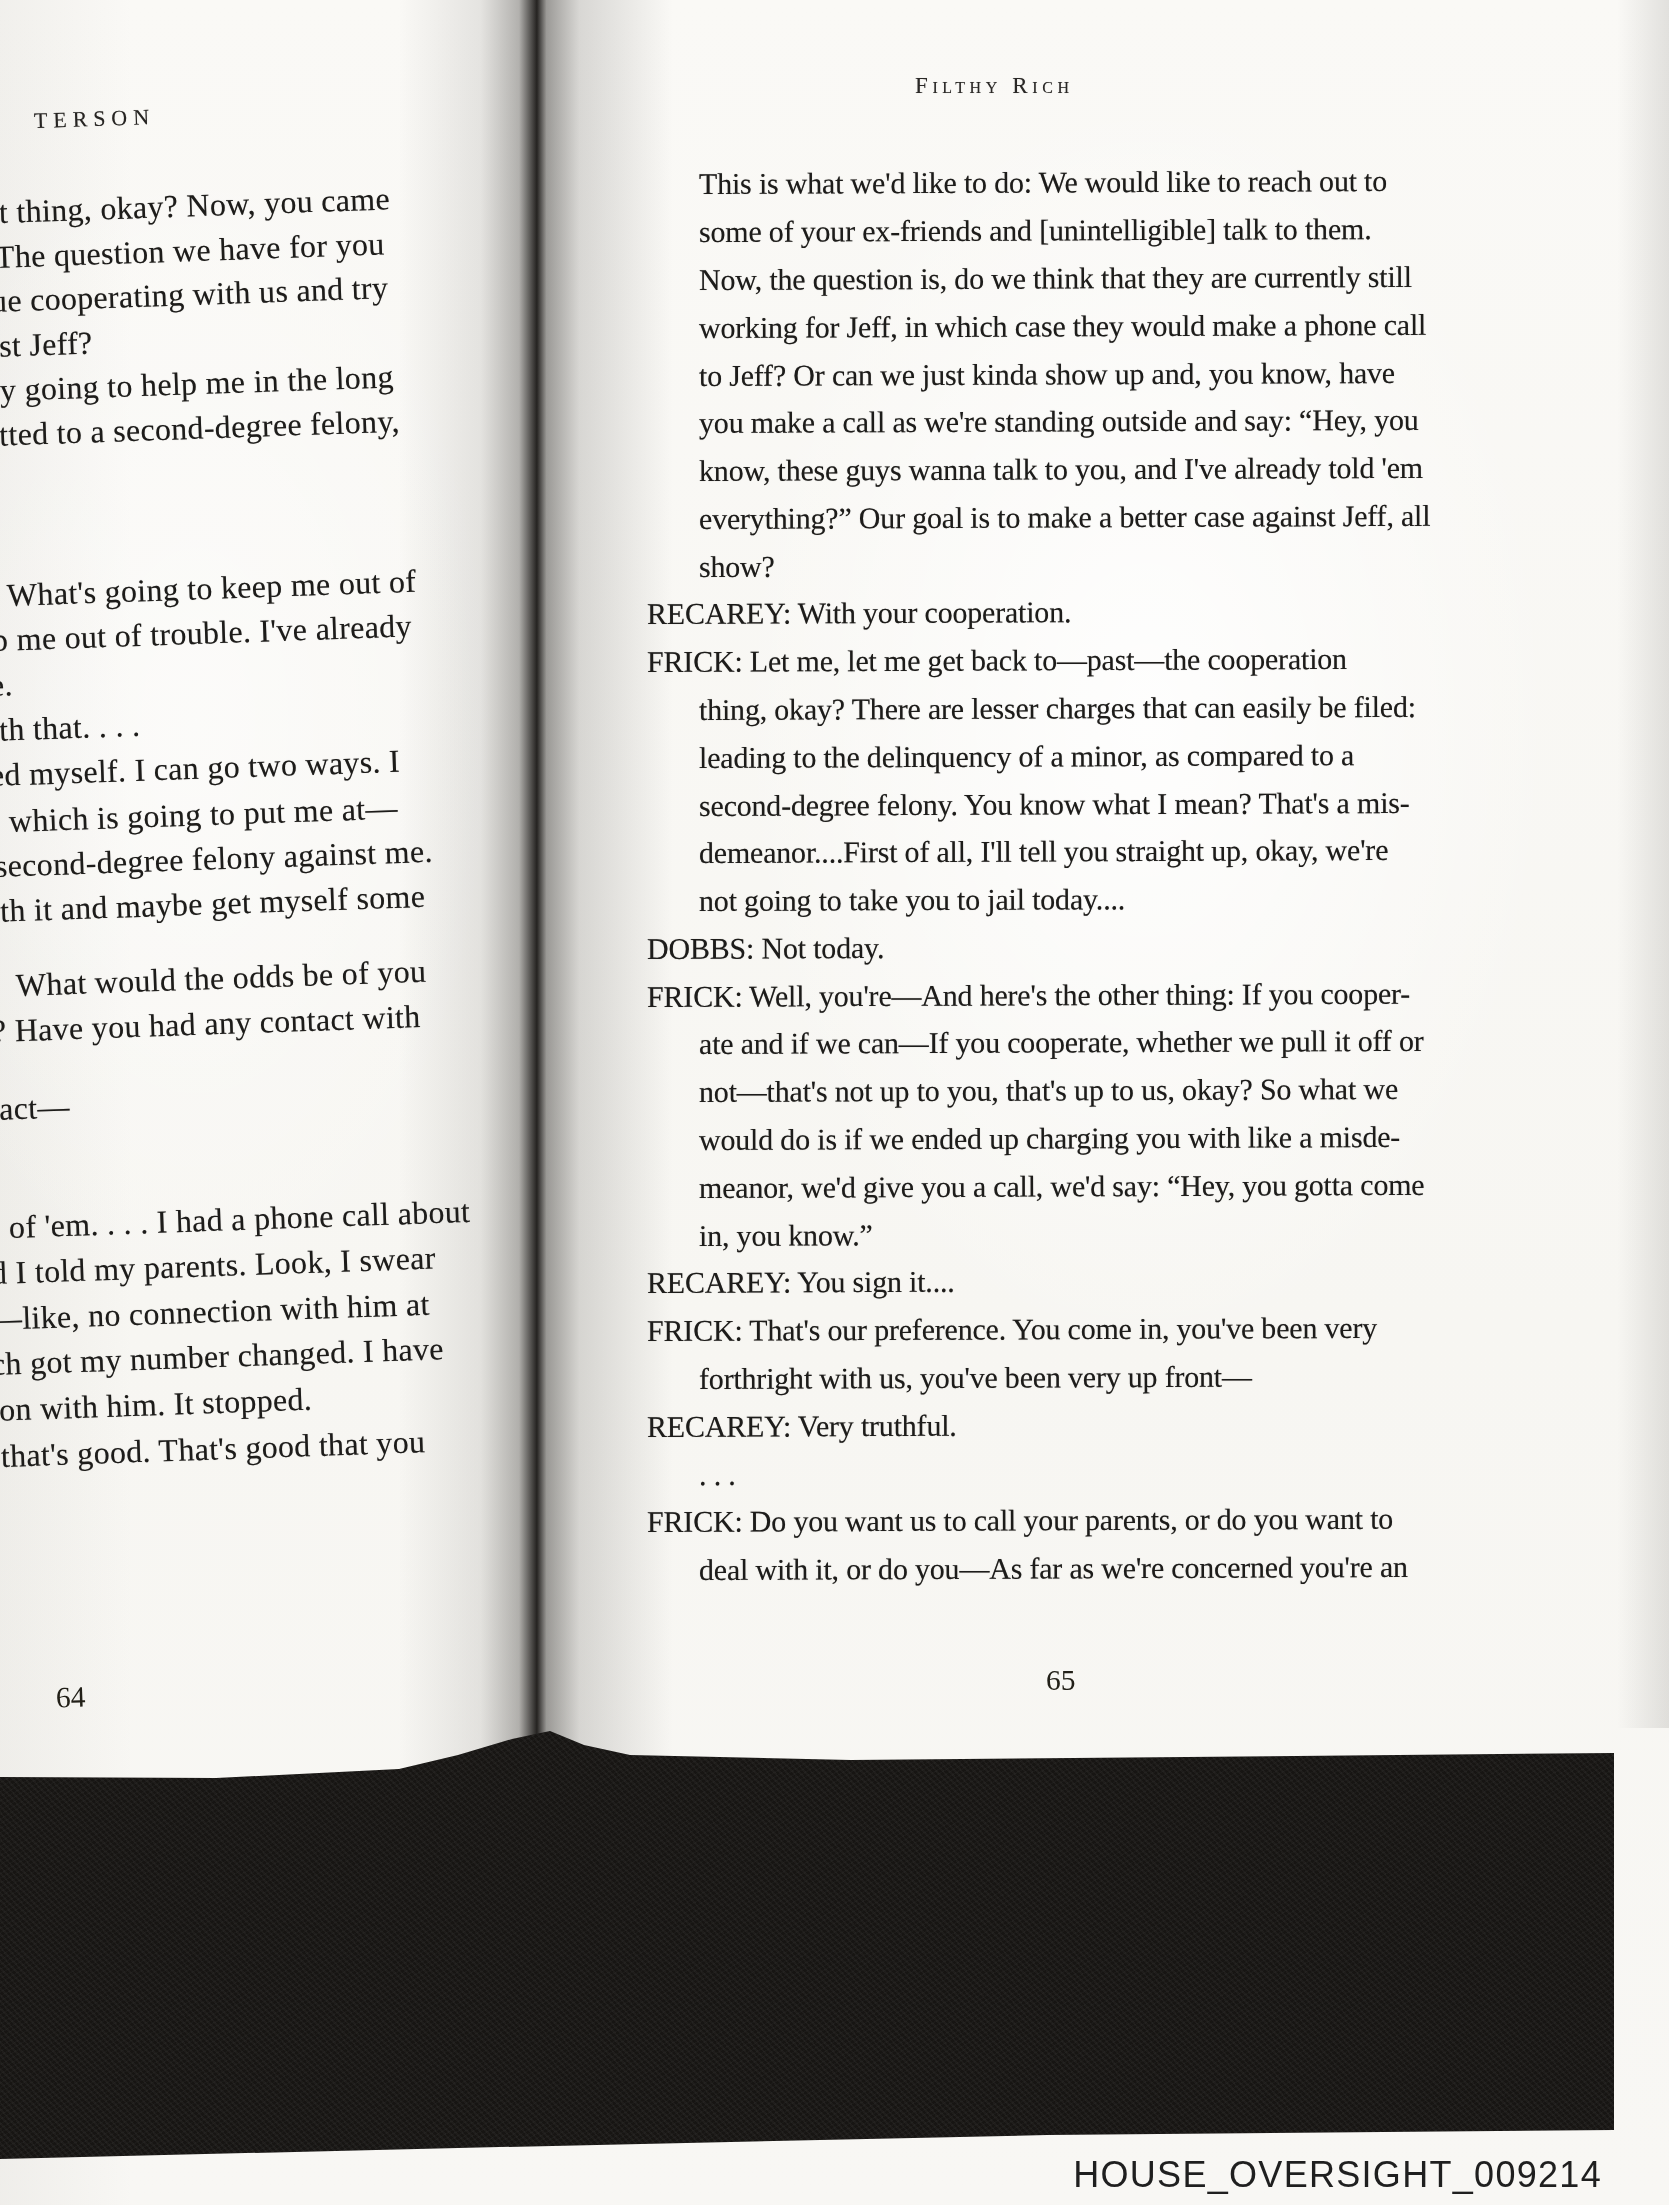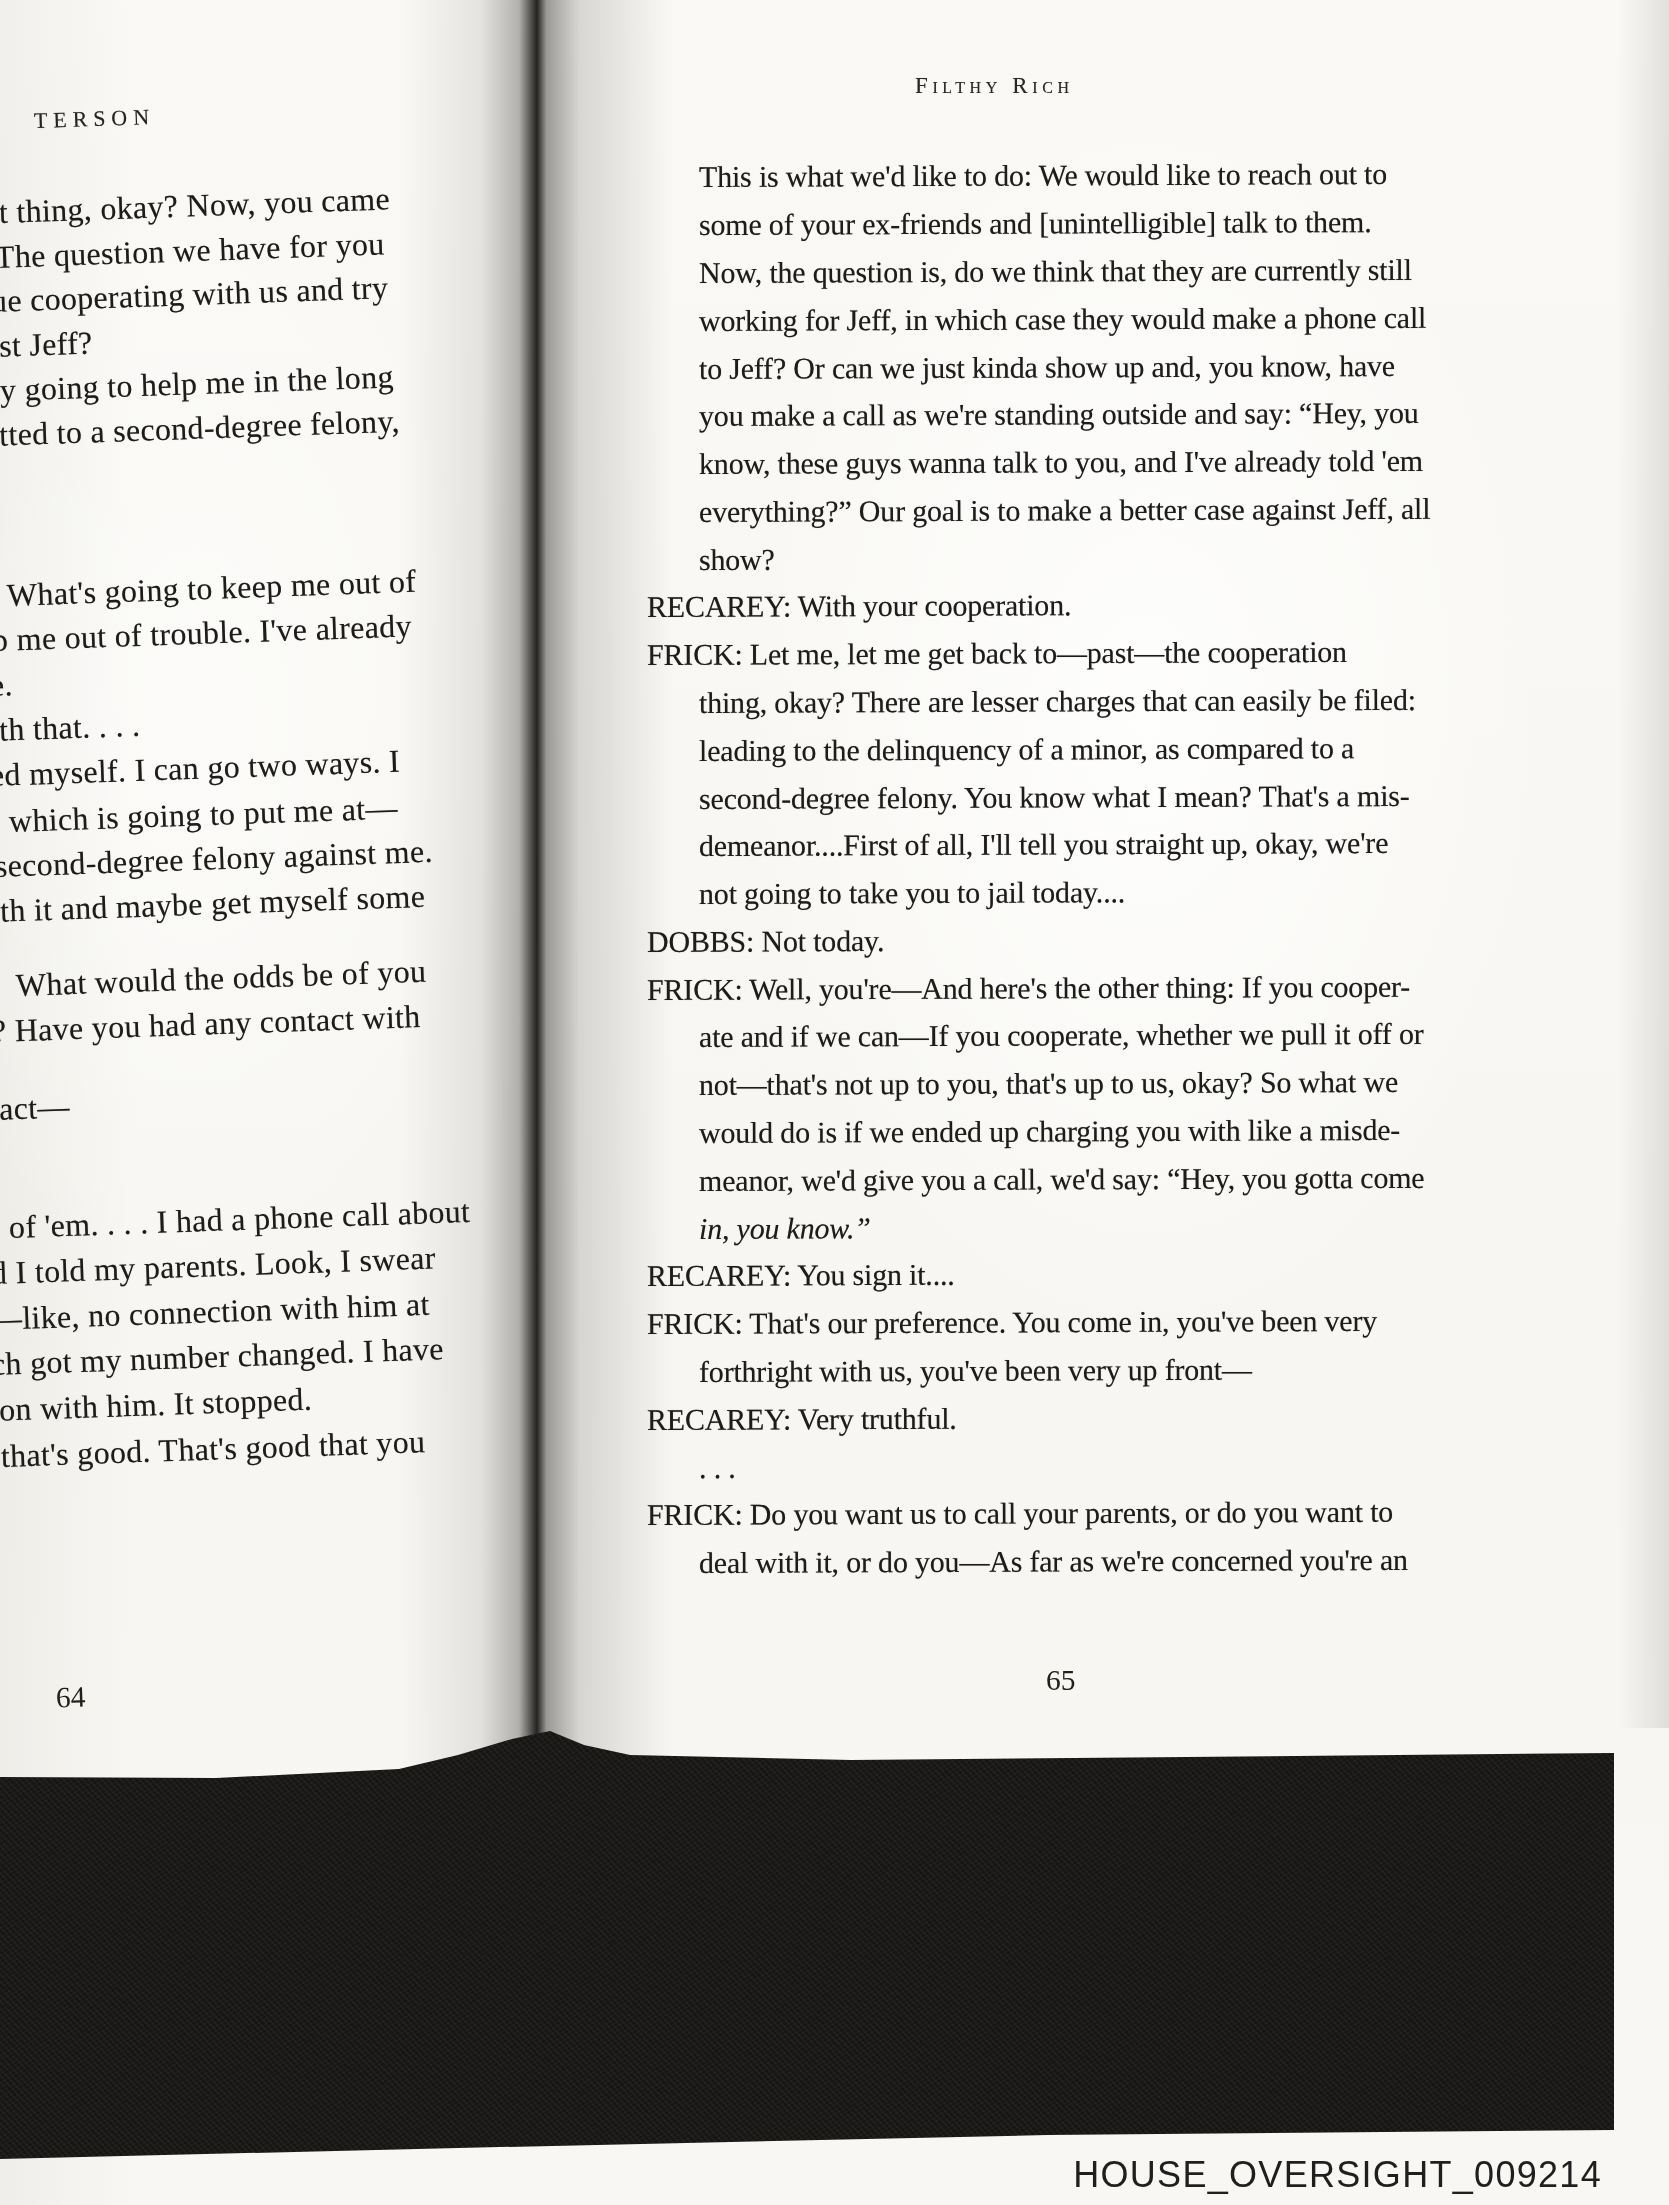--- a/index.html
+++ b/index.html
@@ -40,21 +40,21 @@
     font-size:32px;letter-spacing:0.3px;
     transform:rotate(-2deg);transform-origin:0 50%;
     text-shadow:0 0 0.7px rgba(30,28,26,0.45);
   }
   .runhead-left{
     position:absolute;left:34px;top:106px;font-size:22px;letter-spacing:5.9px;
     font-variant:small-caps;transform:rotate(-2deg);color:#262422;
     text-shadow:0 0 0.7px rgba(30,28,26,0.4);
   }
   
-  .right-lines{position:absolute;left:647px;top:0;width:929px;height:1636px;text-align:right;}
+  .right-lines{position:absolute;left:647px;top:7px;width:929px;height:1636px;text-align:right;}
   .right-lines .line{
     font-size:30px;letter-spacing:-0.2px;
     transform:rotate(-0.25deg);transform-origin:0 50%;
     text-shadow:0 0 0.7px rgba(30,28,26,0.5);
   }
   .runhead-right{
     position:absolute;left:915px;top:73px;font-size:23px;letter-spacing:4.6px;
     font-variant:small-caps;color:#2a2826;text-shadow:0 0 0.7px rgba(30,28,26,0.4);
   }
   .pagenum{position:absolute;font-size:29.5px;color:#222018;}
@@ -133,21 +133,21 @@
         <div class="line" style="left: 52px; top: 734px;">leading to the delinquency of a minor, as compared to a</div>
         <div class="line" style="left: 52px; top: 782px;">second-degree felony. You know what I mean? That's a mis-</div>
         <div class="line" style="left: 52px; top: 829px;">demeanor....First of all, I'll tell you straight up, okay, we're</div>
         <div class="line" style="left: 52px; top: 877px;">not going to take you to jail today....</div>
         <div class="line" style="left: 0px; top: 925px;">DOBBS: Not today.</div>
         <div class="line" style="left: 0px; top: 973px;">FRICK: Well, you're—And here's the other thing: If you cooper-</div>
         <div class="line" style="left: 52px; top: 1020px;">ate and if we can—If you cooperate, whether we pull it off or</div>
         <div class="line" style="left: 52px; top: 1068px;">not—that's not up to you, that's up to us, okay? So what we</div>
         <div class="line" style="left: 52px; top: 1116px;">would do is if we ended up charging you with like a misde-</div>
         <div class="line" style="left: 52px; top: 1164px;">meanor, we'd give you a call, we'd say: “Hey, you gotta come</div>
-        <div class="line" style="left: 52px; top: 1212px; font-style: italic;">in, you know.”</div>
+        <div class="line" style="left: 52px; top: 1212px;">in, you know.”</div>
         <div class="line" style="left: 0px; top: 1259px;">RECAREY: You sign it....</div>
         <div class="line" style="left: 0px; top: 1307px;">FRICK: That's our preference. You come in, you've been very</div>
         <div class="line" style="left: 52px; top: 1355px;">forthright with us, you've been very up front—</div>
         <div class="line" style="left: 0px; top: 1403px;">RECAREY: Very truthful.</div>
         <div class="line" style="left: 52px; top: 1451px;">. . .</div>
         <div class="line" style="left: 0px; top: 1498px;">FRICK: Do you want us to call your parents, or do you want to</div>
         <div class="line" style="left: 52px; top: 1546px;">deal with it, or do you—As far as we're concerned you're an</div>
       </div>
     <div class="pagenum pagenum-65">65</div>
   </div>

